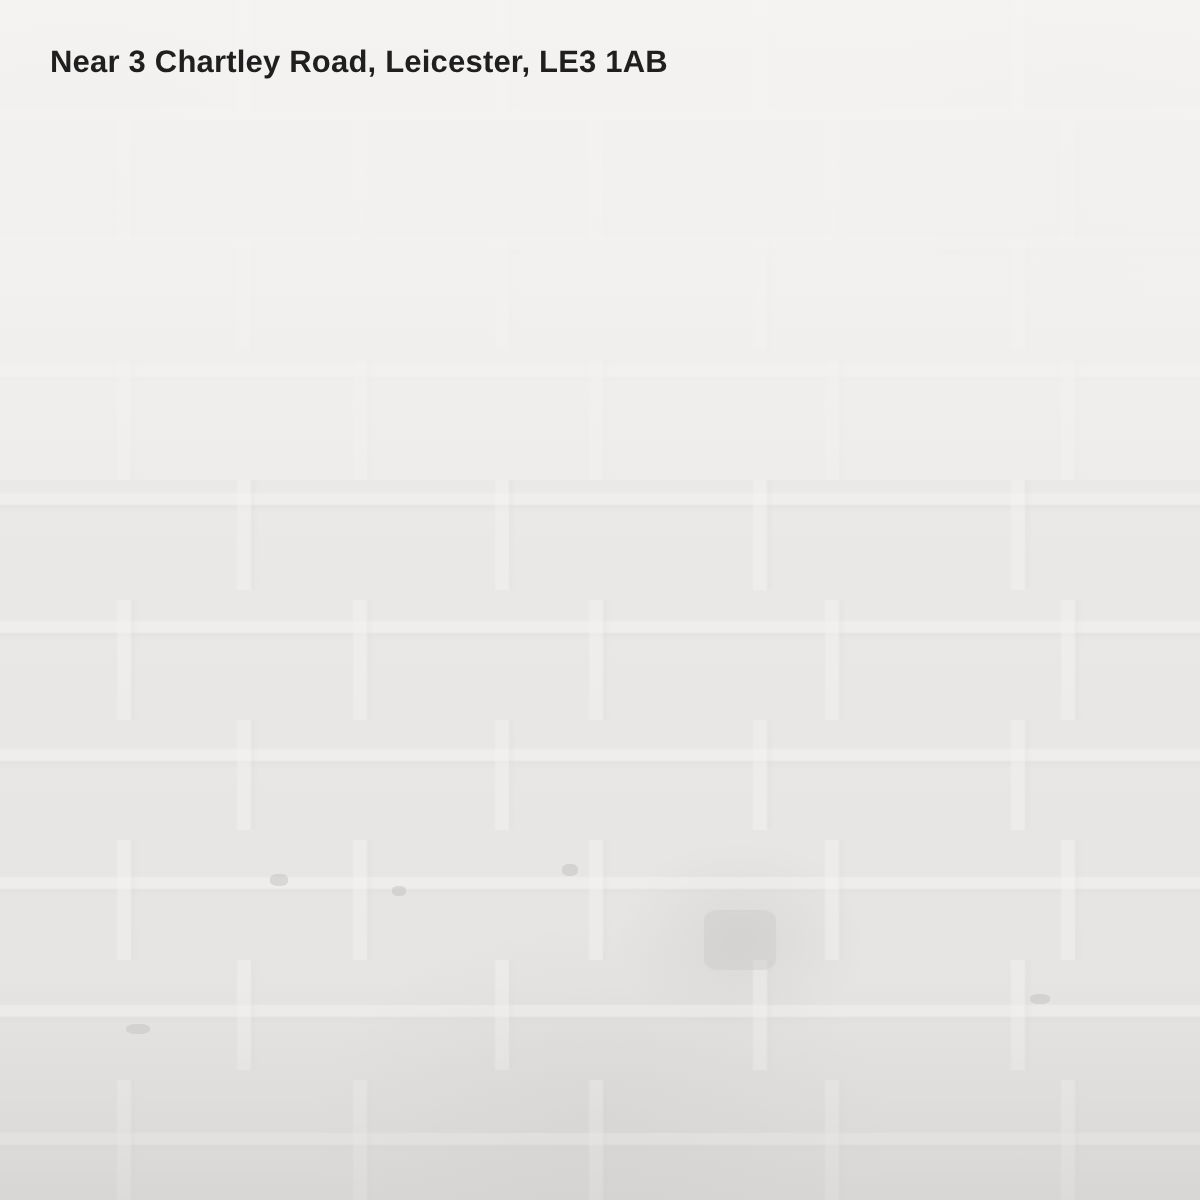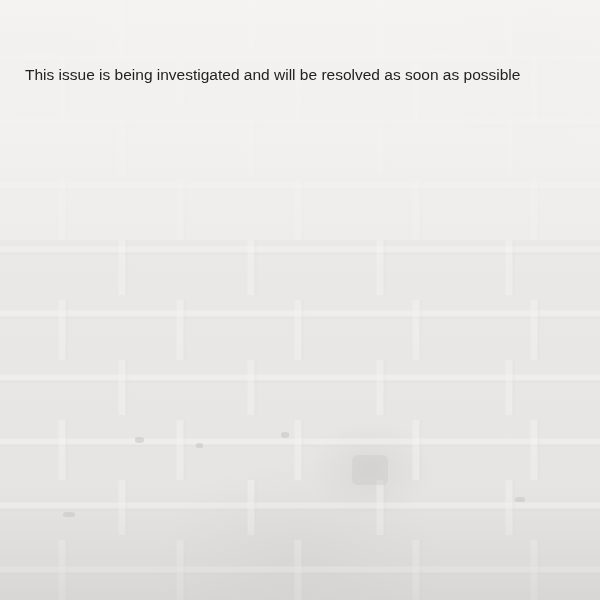--- a/index.html
+++ b/index.html
@@ -171,19 +171,19 @@
     <div class="speck" style="left:515px; top:497px; width:10px; height:5px;"></div>
     <div class="speck" style="left:63px; top:512px; width:12px; height:5px;"></div>
 
     <div class="ground-shadow"></div>
   </div>
 
   <div class="wash"></div>
   <div class="wash-top"></div>
 
   <div class="content">
+    <div class="location-heading">Near 3 Chartley Road, Leicester, LE3 1AB</div>
 
     <div class="body-block">
-      <p class="body-text">This issue is being investigated and will be resolved as soon as possible</p>
     </div>
   </div>
 
 </div>
 
 </body></html>

